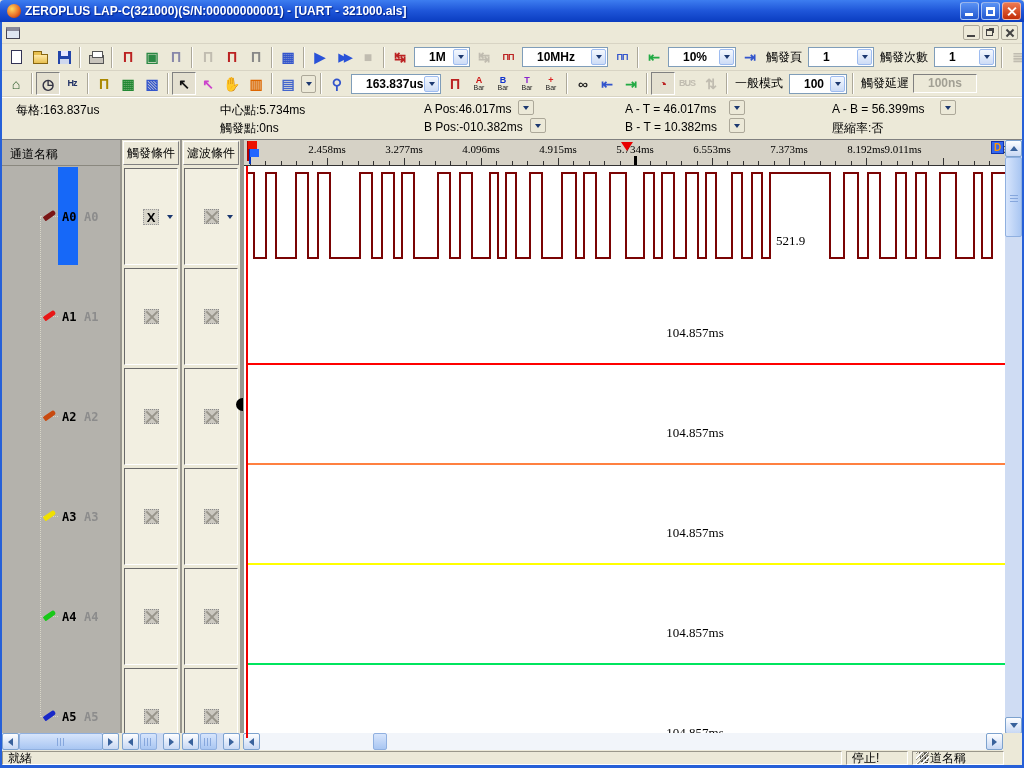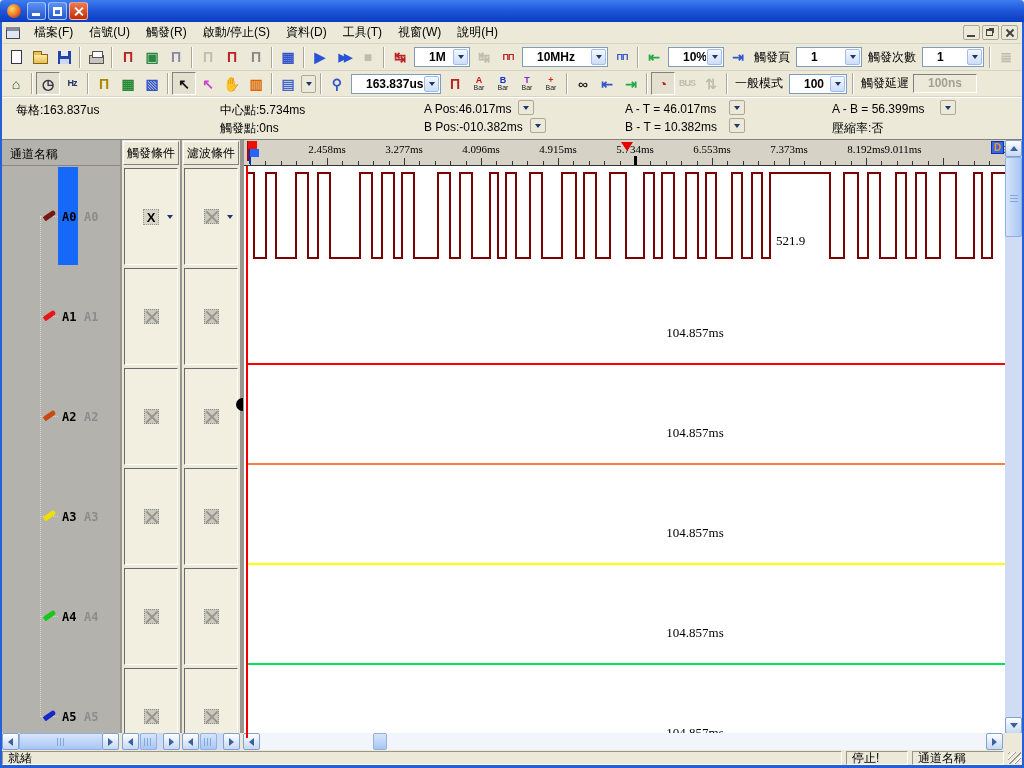--- a/index.html
+++ b/index.html
@@ -153,52 +153,43 @@
   .tri-lf2 { width:0;height:0;border-top:4px solid transparent;border-bottom:4px solid transparent;border-right:5px solid #39629c; }
   .tri-rt2 { width:0;height:0;border-top:4px solid transparent;border-bottom:4px solid transparent;border-left:5px solid #39629c; }
   .gripv { width:8px; height:9px; background:repeating-linear-gradient(0deg,#86a7dd 0 1px,transparent 1px 3px); }
   .griph { width:9px; height:8px; background:repeating-linear-gradient(90deg,#86a7dd 0 1px,transparent 1px 3px); }
   #botbar { position:absolute; left:0; top:733px; width:1024px; height:18px; background:#ece9d8; }
   .hsb { position:absolute; top:0; height:17px; background:#cfdcf3; }
   .hsb.light { background:#f2f5fa; }
   #red-tick { position:absolute; left:3px; top:0; width:2px; height:5px; background:#e00; z-index:2; }
 
   
-  #statusbar { position:absolute; left:0; top:751px; width:1024px; height:14px; background:#ece9d8; }
+  #statusbar { position:absolute; left:0; top:751px; width:932px; height:14px; background:#ece9d8; }
   .sbcell { position:absolute; top:0; height:14px; border:1px solid; border-color:#9a978a #fff #fff #9a978a;
     padding:0 5px; line-height:13px; font-size:12px; white-space:nowrap; }
   #sb-grip { position:absolute; right:3px; top:1px; width:13px; height:12px;
     background:repeating-linear-gradient(135deg,#fff 0 1px,#9a978a 1px 2px,transparent 2px 4px); }
 </style>
 </head>
 <body>
 
 <div id="titlebar">
   <span id="app-icon"></span>
+  <span id="title-text">ZEROPLUS LAP-C(321000)(S/N:00000000001) - [UART - 321000.als]</span>
   <span class="tbbtn">
       <span class="g-min"></span>
     </span>
   <span class="tbbtn">
       <span class="g-max"></span>
     </span>
   <span class="tbbtn close"><span class="g-x"></span></span>
 </div>
 
 <div id="menubar">
   <span id="mdi-icon"></span>
-  <span id="menu-items" style="display:flex">
-      <span class="menu-item">檔案(F)</span>
-      <span class="menu-item">信號(U)</span>
-      <span class="menu-item">觸發(R)</span>
-      <span class="menu-item">啟動/停止(S)</span>
-      <span class="menu-item">資料(D)</span>
-      <span class="menu-item">工具(T)</span>
-      <span class="menu-item">視窗(W)</span>
-      <span class="menu-item">說明(H)</span>
-    </span>
   <span id="mdi-btns">
     <span class="mdibtn">
         <span class="gm-min"></span>
       </span>
     <span class="mdibtn">
         <span class="gm-rest"></span>
       </span>
     <span class="mdibtn"><span class="gm-x"></span></span>
   </span>
 </div>
@@ -273,21 +264,21 @@
         <span class="tri-down"></span>
       </span>
     </span>
     <button class="tbtn">
       <span class="glyph sm" style="color: rgb(51, 85, 204);">ΠΠ</span>
     </button>
     <span class="tsep"></span>
     <button class="tbtn">
       <span class="glyph" style="color: rgb(34, 170, 68);">⇤</span>
     </button>
-    <span class="combo" style="width: 56px;">
+    <span class="combo" style="width: 68px;">
       <span class="cval">10%</span>
       <span class="cbtn">
         <span class="tri-down"></span>
       </span>
     </span>
     <button class="tbtn">
       <span class="glyph" style="color: rgb(51, 85, 204);">⇥</span>
     </button>
     <span class="tlabel">觸發頁</span>
     <span class="combo" style="width: 66px;">

